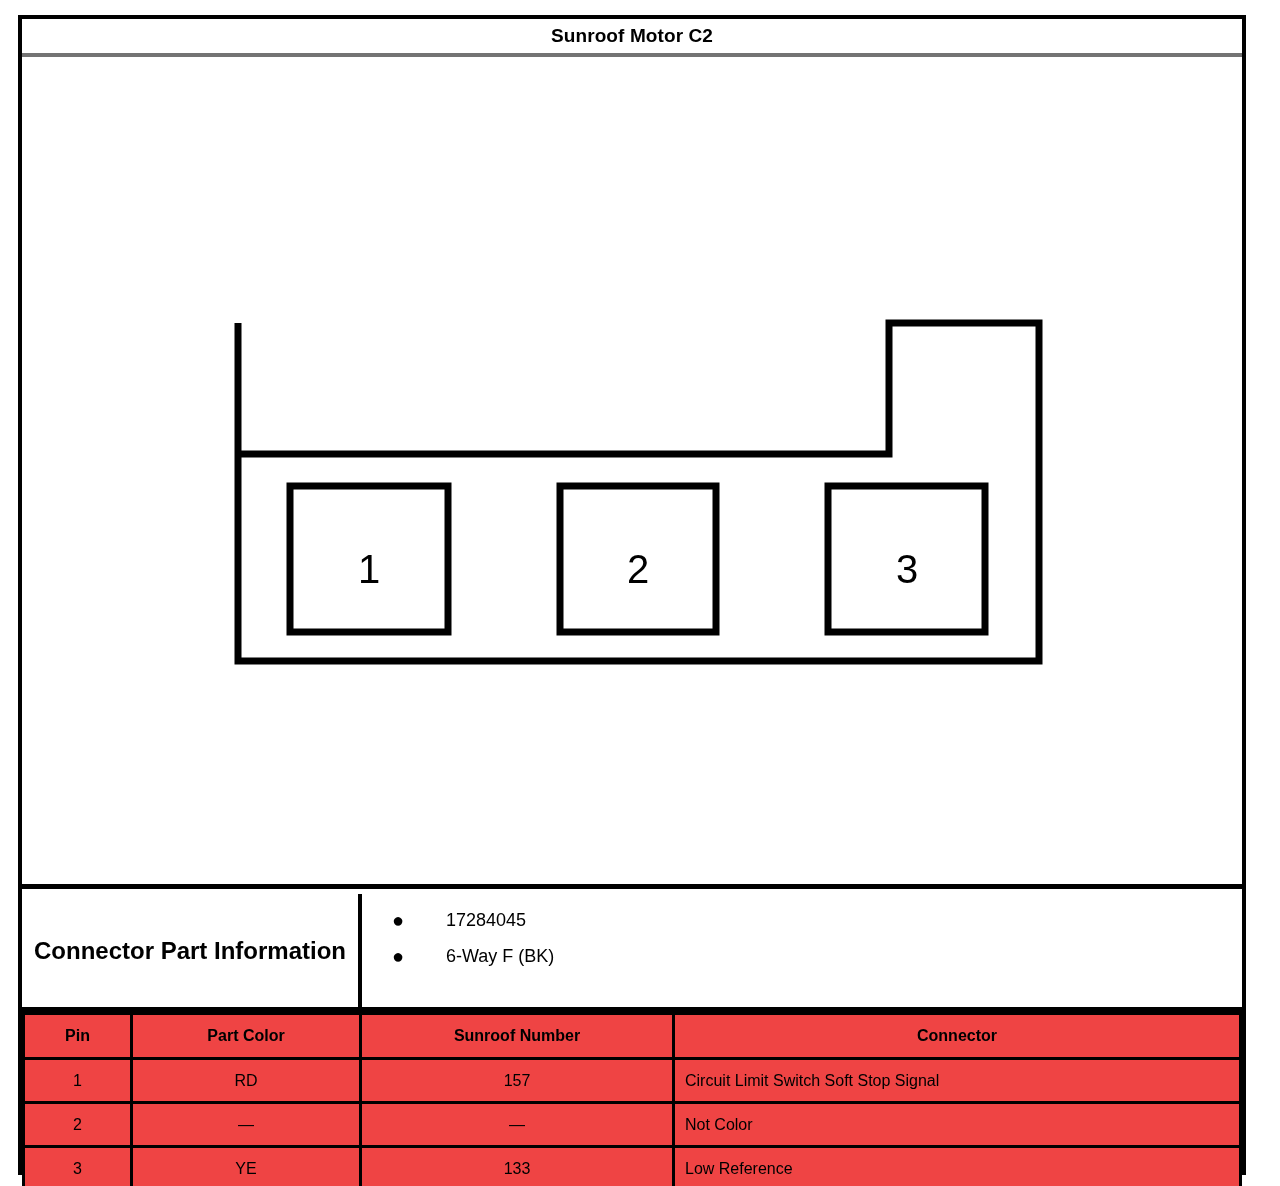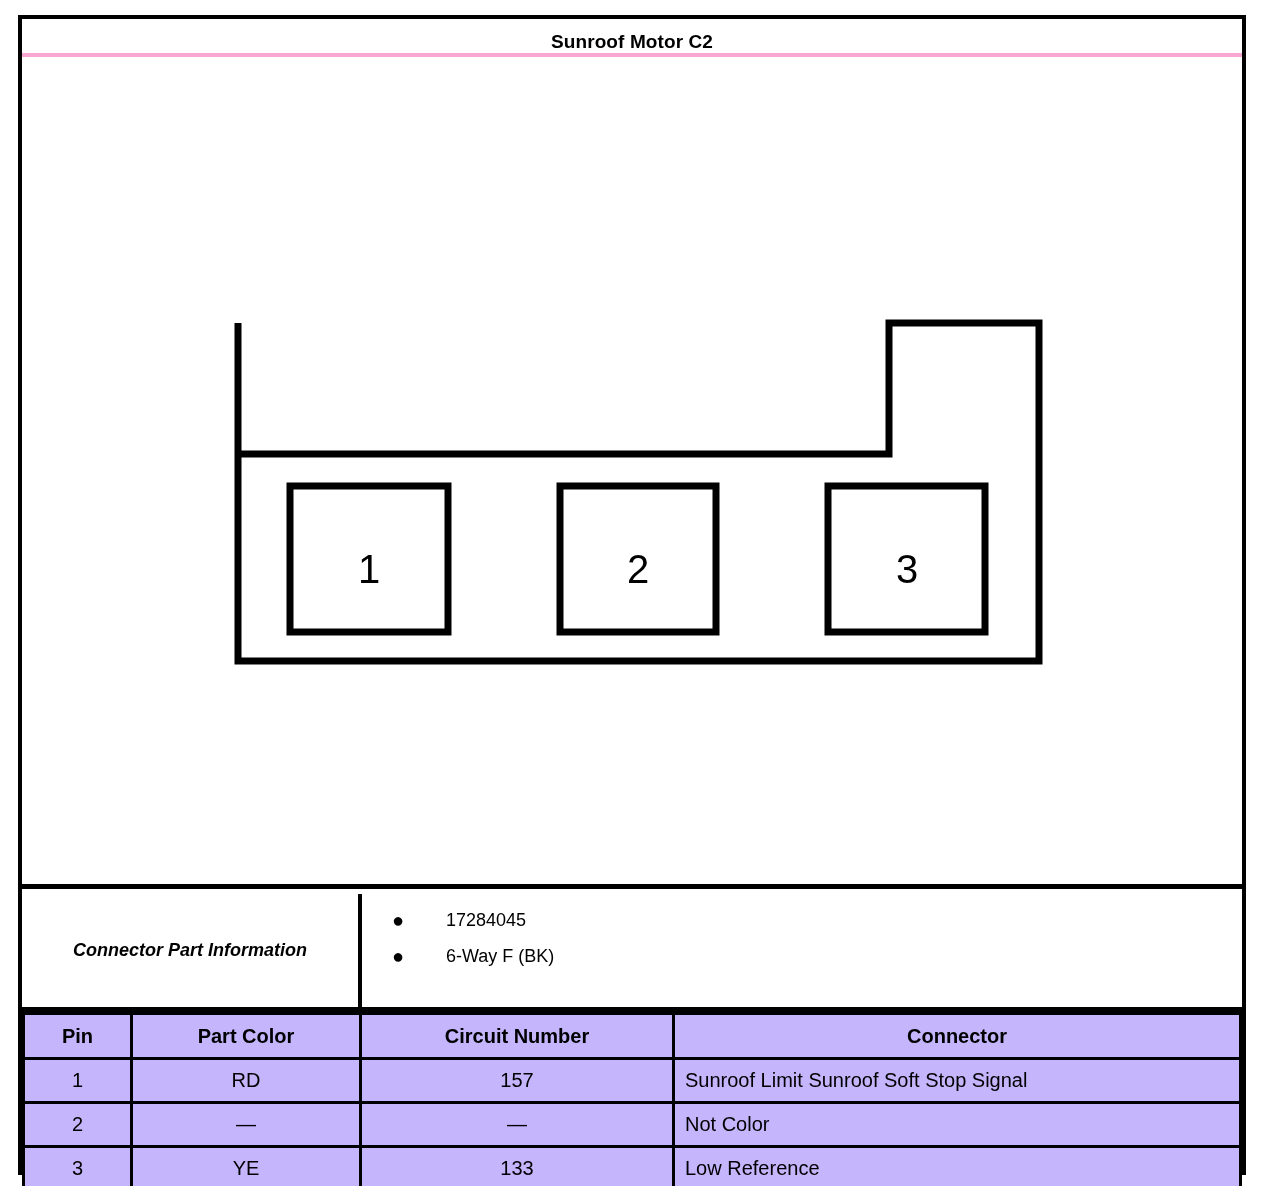--- a/index.html
+++ b/index.html
@@ -28,23 +28,23 @@
   }
 
   
   .title-row {
     position: absolute;
     left: 0;
     top: 0;
     right: 0;
     height: 38px;
     box-sizing: border-box;
-    border-bottom: 4px solid #f9a8d4;
+    border-bottom: 4px solid #737373;
     display: flex;
-    align-items: flex-end;
+    align-items: center;
     justify-content: center;
   }
   .title-text {
     font-size: 19px;
     font-weight: bold;
     letter-spacing: 0.1px;
   }
 
   
   .diagram-panel {
@@ -77,24 +77,23 @@
   .cpi-label-cell {
     width: 340px;  
     box-sizing: border-box;
     border-right: 4px solid #000;
     display: flex;
     align-items: center;
     justify-content: center;
     padding: 0 6px;
   }
   .cpi-label-text {
-    font-size: 18px;
+    font-size: 24px;
     font-weight: bold;
     white-space: nowrap;
-    font-style: italic;
   }
   .cpi-value-cell {
     flex: 1;
     box-sizing: border-box;
     padding: 8px 0 0 0;
   }
   .cpi-list {
     margin: 0;
     padding: 0;
     list-style: none;
@@ -127,23 +126,23 @@
   }
   .pin-table col.c-pin      { width: 108px; }
   .pin-table col.c-wire     { width: 229px; }
   .pin-table col.c-circuit  { width: 313px; }
   .pin-table col.c-function { width: auto;  }
 
   .pin-table th,
   .pin-table td {
     border: 3px solid #000;
     height: 41px;
-    font-size: 20px;
+    font-size: 16px;
     padding: 0 6px;
-    background: #c4b5fd;
+    background: #ef4444;
   }
   .pin-table th {
     font-weight: bold;
     text-align: center;
     height: 42px;
   }
   .pin-table td.center { text-align: center; }
   .pin-table td.left   { text-align: left; padding-left: 10px; }
 </style>
 </head>
@@ -196,30 +195,30 @@
     <colgroup>
       <col class="c-pin">
         <col class="c-wire">
         <col class="c-circuit">
         <col class="c-function">
     </colgroup>
     <thead>
       <tr>
         <th>Pin</th>
         <th>Part Color</th>
-        <th>Circuit Number</th>
+        <th>Sunroof Number</th>
         <th>Connector</th>
       </tr>
     </thead>
     <tbody>
       <tr>
         <td class="center">1</td>
         <td class="center">RD</td>
         <td class="center">157</td>
-        <td class="left">Sunroof Limit Sunroof Soft Stop Signal</td>
+        <td class="left">Circuit Limit Switch Soft Stop Signal</td>
       </tr>
       <tr>
         <td class="center">2</td>
         <td class="center">—</td>
         <td class="center">—</td>
         <td class="left">Not Color</td>
       </tr>
       <tr>
         <td class="center">3</td>
         <td class="center">YE</td>

